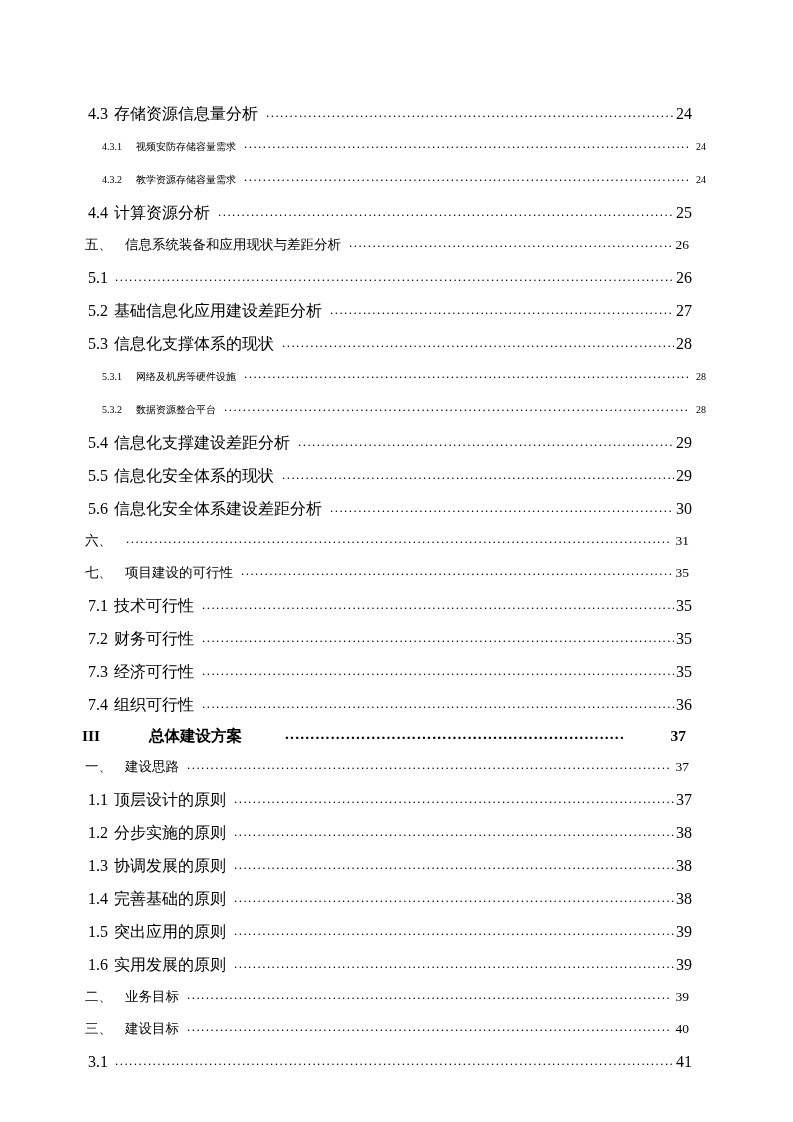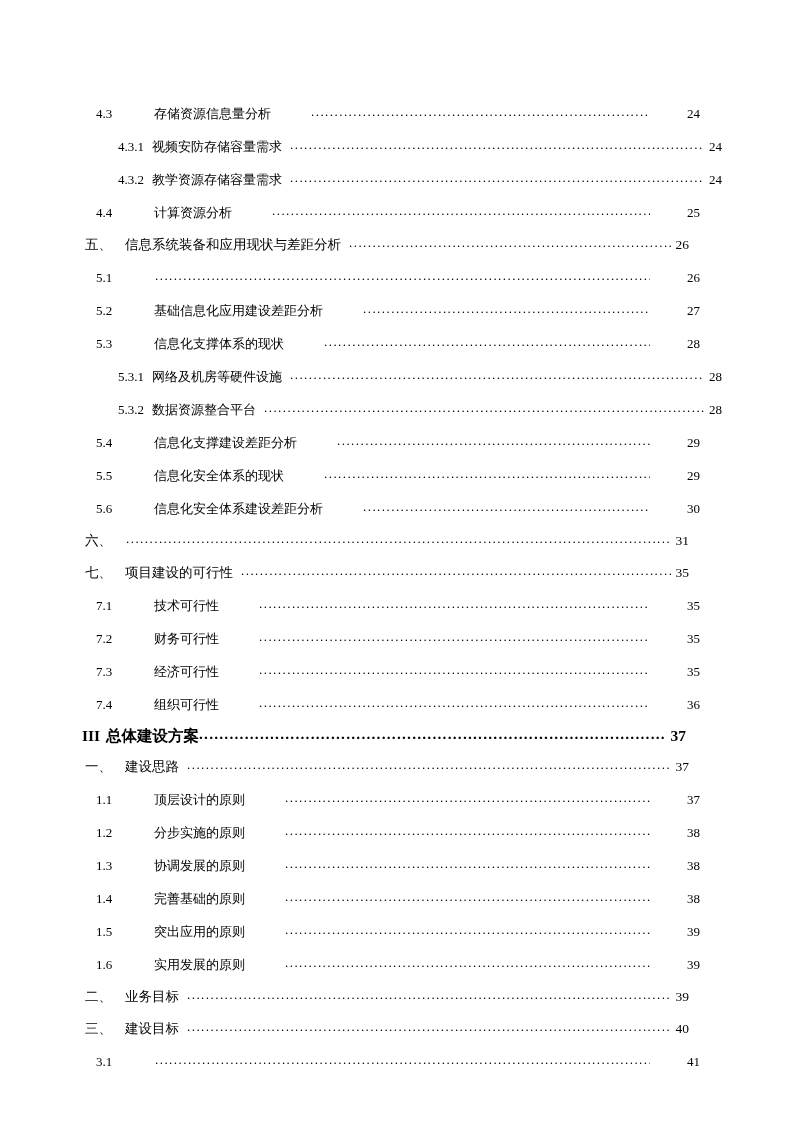--- a/index.html
+++ b/index.html
@@ -71,20 +71,21 @@
     min-width: 17px;
   }
 
   
   .lvl-roman {
     font-weight: bold;
     font-size: 15.5px;
     height: 30px;
     line-height: 30px;
     margin-left: 0px;
+    gap: 43px;
   }
   .lvl-roman .num { width: 24px; }
   .lvl-roman .title { padding-right: 0px; }
   .lvl-roman .leader { margin: 0; }
   .lvl-roman .leader::before {
     letter-spacing: 1.2px;
     font-size: 15.5px;
     font-weight: bold;
   }
   .lvl-roman .page { min-width: 20px; }
@@ -94,33 +95,32 @@
     font-size: 13.5px;
     margin-left: 3px;
     height: 32px;
     line-height: 32px;
   }
   .lvl-1 .num  { width: 40px; }
   .lvl-1 .title { padding-right: 7px; }
 
   
   .lvl-2 {
-    font-size: 13px;
-    margin-left: 14px;
+    font-size: 16px;
+    margin-left: 6px;
     height: 33px;
     line-height: 33px;
-    gap: 32px;
   }
   .lvl-2 .num  { width: 26px; }
   .lvl-2 .title { padding-right: 7px; }
 
   
   .lvl-3 {
-    font-size: 13px;
-    margin-left: 36px;
+    font-size: 10px;
+    margin-left: 20px;
     height: 33px;
     line-height: 33px;
   }
   .lvl-3 .num  { width: 34px; }
   .lvl-3 .title { padding-right: 7px; }
 </style>
 </head>
 <body>
 
 <div id="toc">

